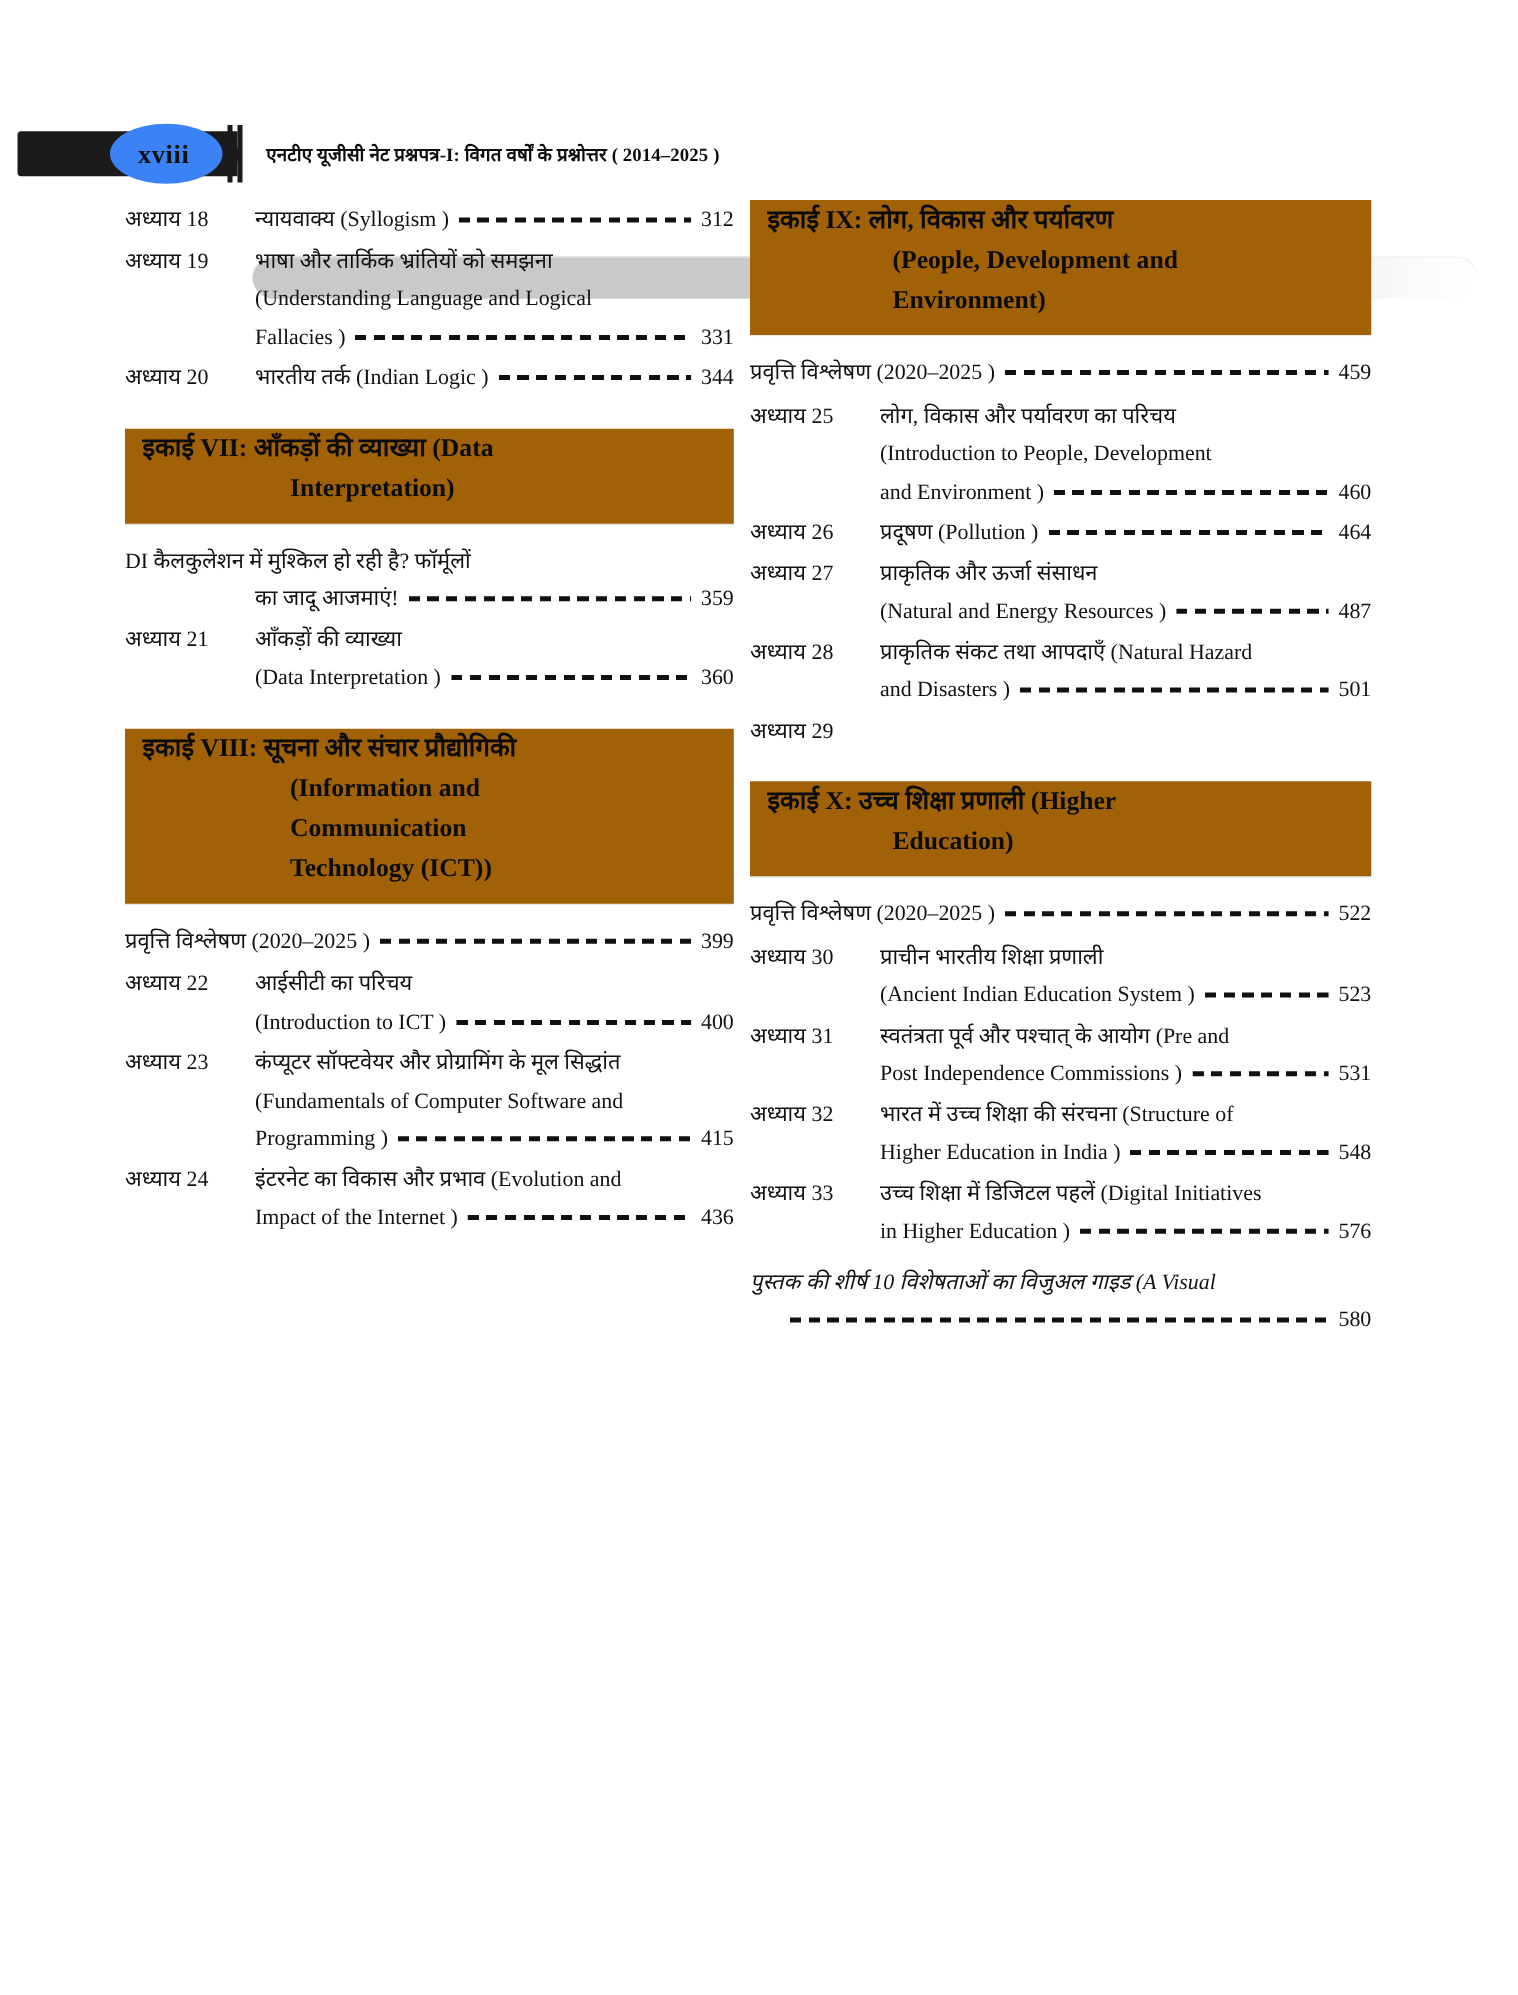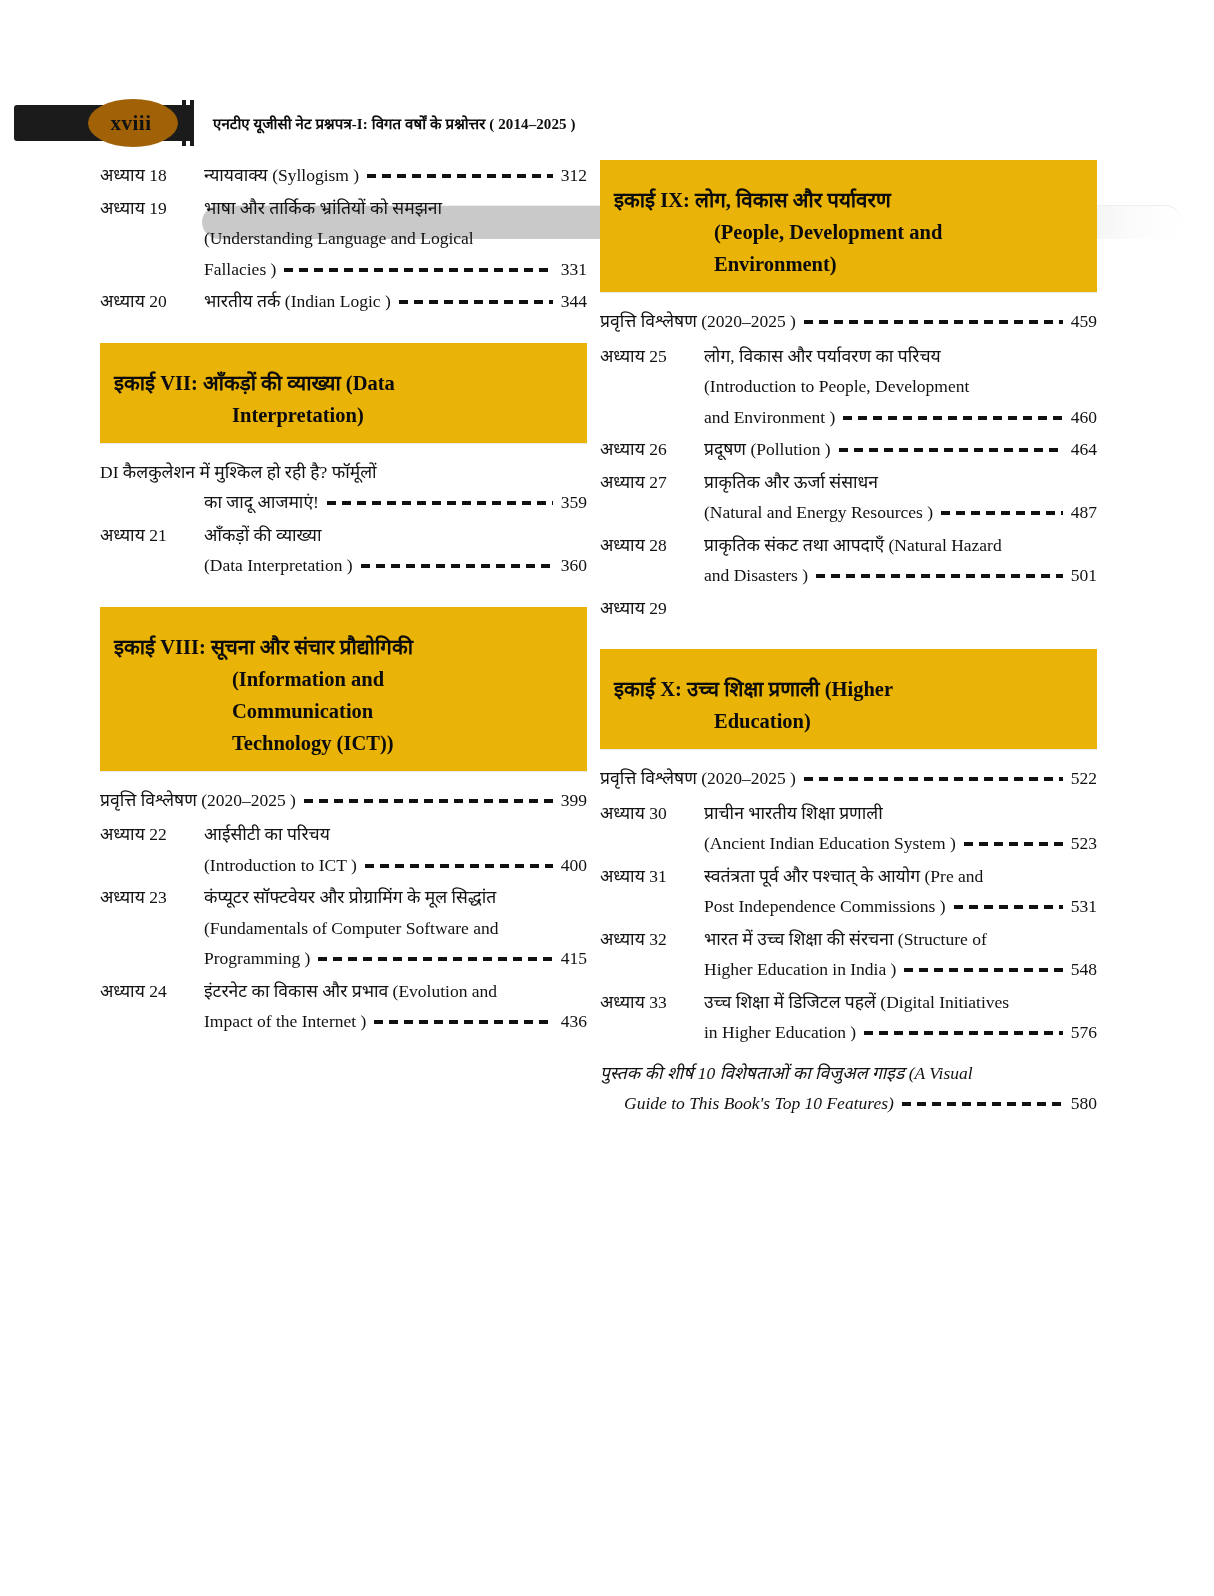--- a/index.html
+++ b/index.html
@@ -16,21 +16,21 @@
   .running-head{
     position:absolute; left:0; top:99px; width:1214px; height:48px;
   }
   .rh-blackbar{
     position:absolute; left:14px; top:6px; width:176px; height:36px;
     background:#1b1b1b;
     border-radius:3px 0 0 3px;
   }
   .rh-folio{
     position:absolute; left:88px; top:0px; width:90px; height:48px;
-    background:#a16207;
+    background:#3b82f6;
     border-radius:50%;
     display:flex; align-items:center; justify-content:center;
   }
   .rh-folio span{
     font-family:"Liberation Serif","DejaVu Serif",serif;
     font-weight:bold; font-size:21px; color:#111; letter-spacing:.5px;
     padding-right:4px;
   }
   .rh-knob{
     position:absolute; left:155px; top:9px; width:36px; height:31px;
@@ -65,22 +65,22 @@
   .col{
     position:absolute; top:160px;
     font-size:17.5px;
     line-height:30.5px;
   }
   .col-left{ left:100px; width:487px; }
   .col-right{ left:600px; width:497px; }
 
   
   .unit-box{
-    background:#eab308;
-    padding:24px 14px 12px 14px;
+    background:#a16207;
+    padding:0 14px 12px 14px;
     margin:26px 0 14px 0;
     box-shadow:0 1px 0 #e9e9e9;
   }
   .unit-box:first-child{ margin-top:0; }
   .unit-line{
     font-weight:bold;
     font-size:20.5px;
     line-height:32px;
     color:#0b0b0b;
     white-space:nowrap;
@@ -459,19 +459,18 @@
         </div>
       </div>
     </div>
   </div>
 
   <div class="entry italic-entry">
     <div class="tline">
         <span class="ttext">पुस्तक की शीर्ष 10 विशेषताओं का विजुअल गाइड (A Visual</span>
       </div>
     <div class="tline" style="padding-left:24px;">
-      <span class="ttext">Guide to This Book's Top 10 Features)</span>
       <span class="dots"></span>
       <span class="pg">580</span>
     </div>
   </div>
 
 </div>
 
 </body></html>

